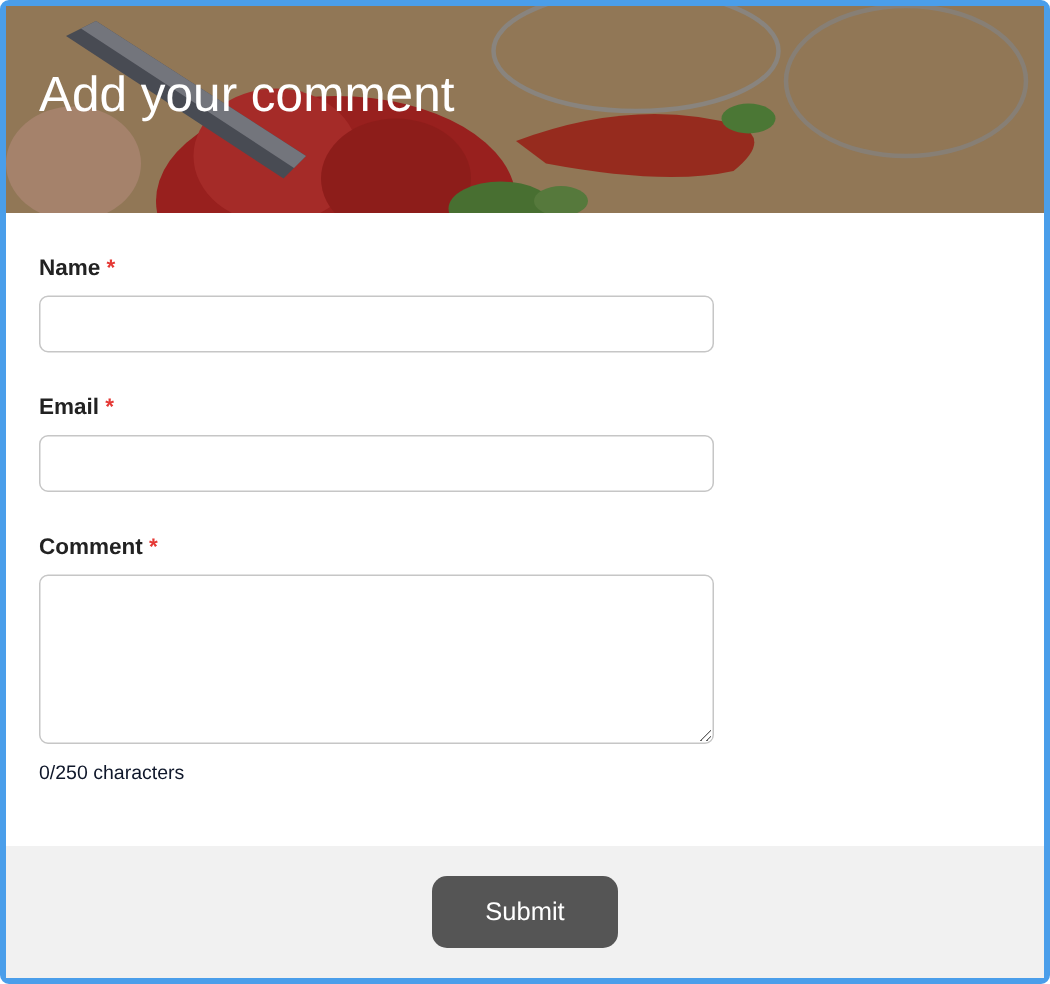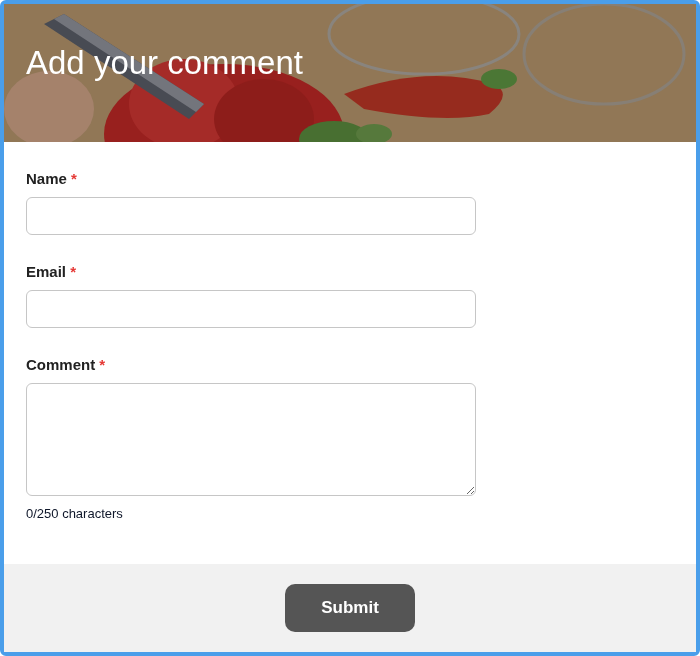--- a/index.html
+++ b/index.html
@@ -107,21 +107,21 @@
       display: flex;
       justify-content: center;
     }
     .submit-btn {
       background: #555555;
       color: #fff;
       border: none;
       border-radius: 10px;
       padding: 14px 36px;
       font-size: 17px;
-      font-weight: 700;
+      font-weight: 400;
       cursor: pointer;
     }
   </style>
 </head>
 <body>
 
 <div class="outer-frame">
   <div class="header">
     <div class="header-bg">
       <svg viewBox="0 0 692 138" preserveAspectRatio="xMidYMid slice">

